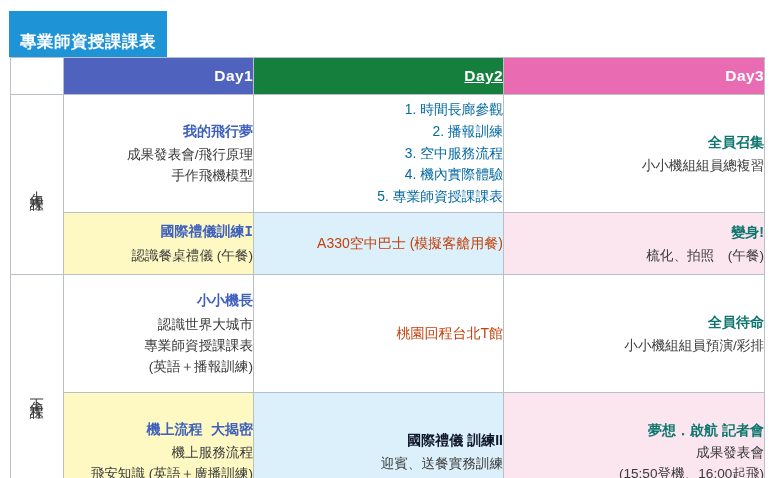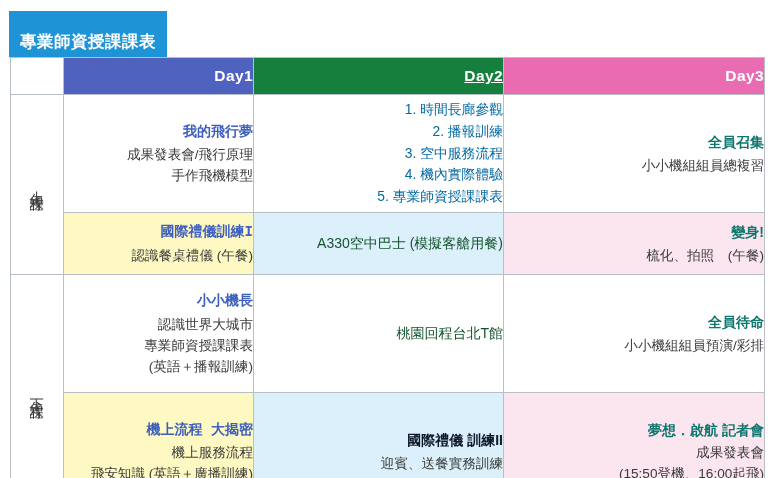--- a/index.html
+++ b/index.html
@@ -125,21 +125,21 @@
     font-size: 13.8px;
     color: #0369a1;
   }
   ol.num-list li::before {
     content: counter(nl) ". ";
   }
   .plain-line {
     display: block;
     font-size: 14px;
     line-height: 1.5;
-    color: #14532d;
+    color: #c2410c;
   }
 </style>
 </head>
 <body>
 
 <div id="page">
 
   <div id="title-badge">專業師資授課課表</div>
 
   <table id="schedule-table">

